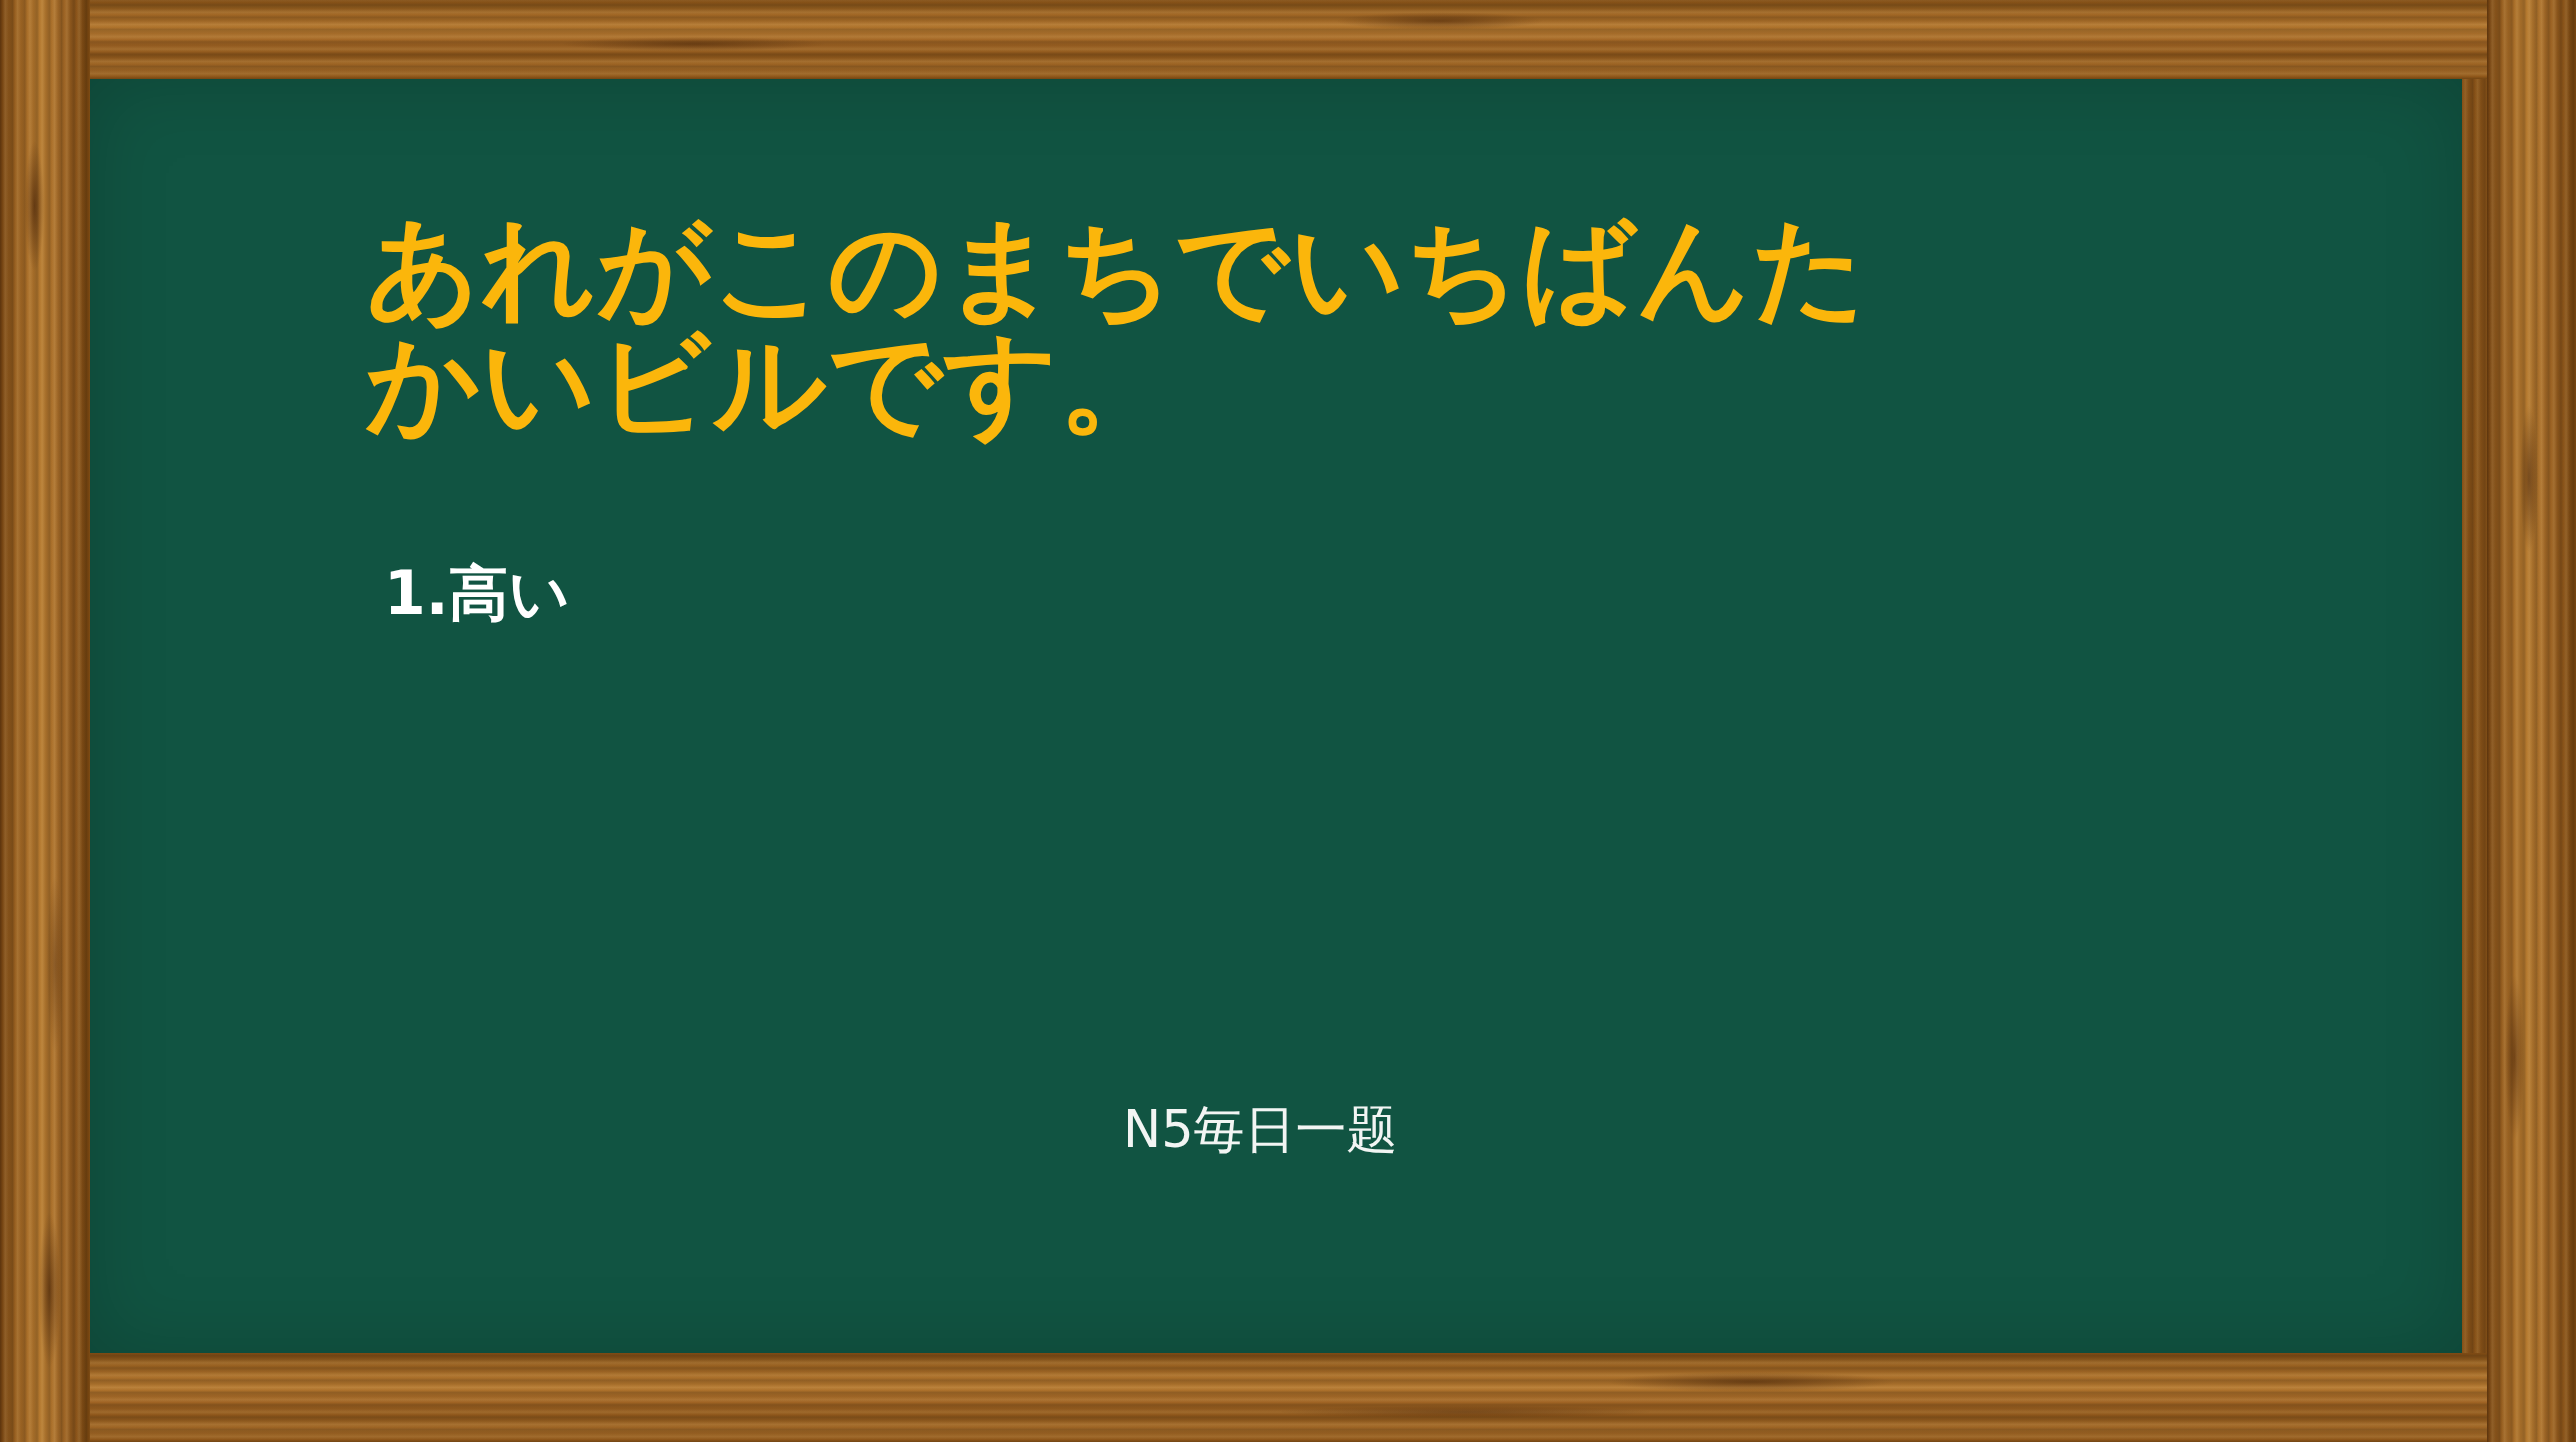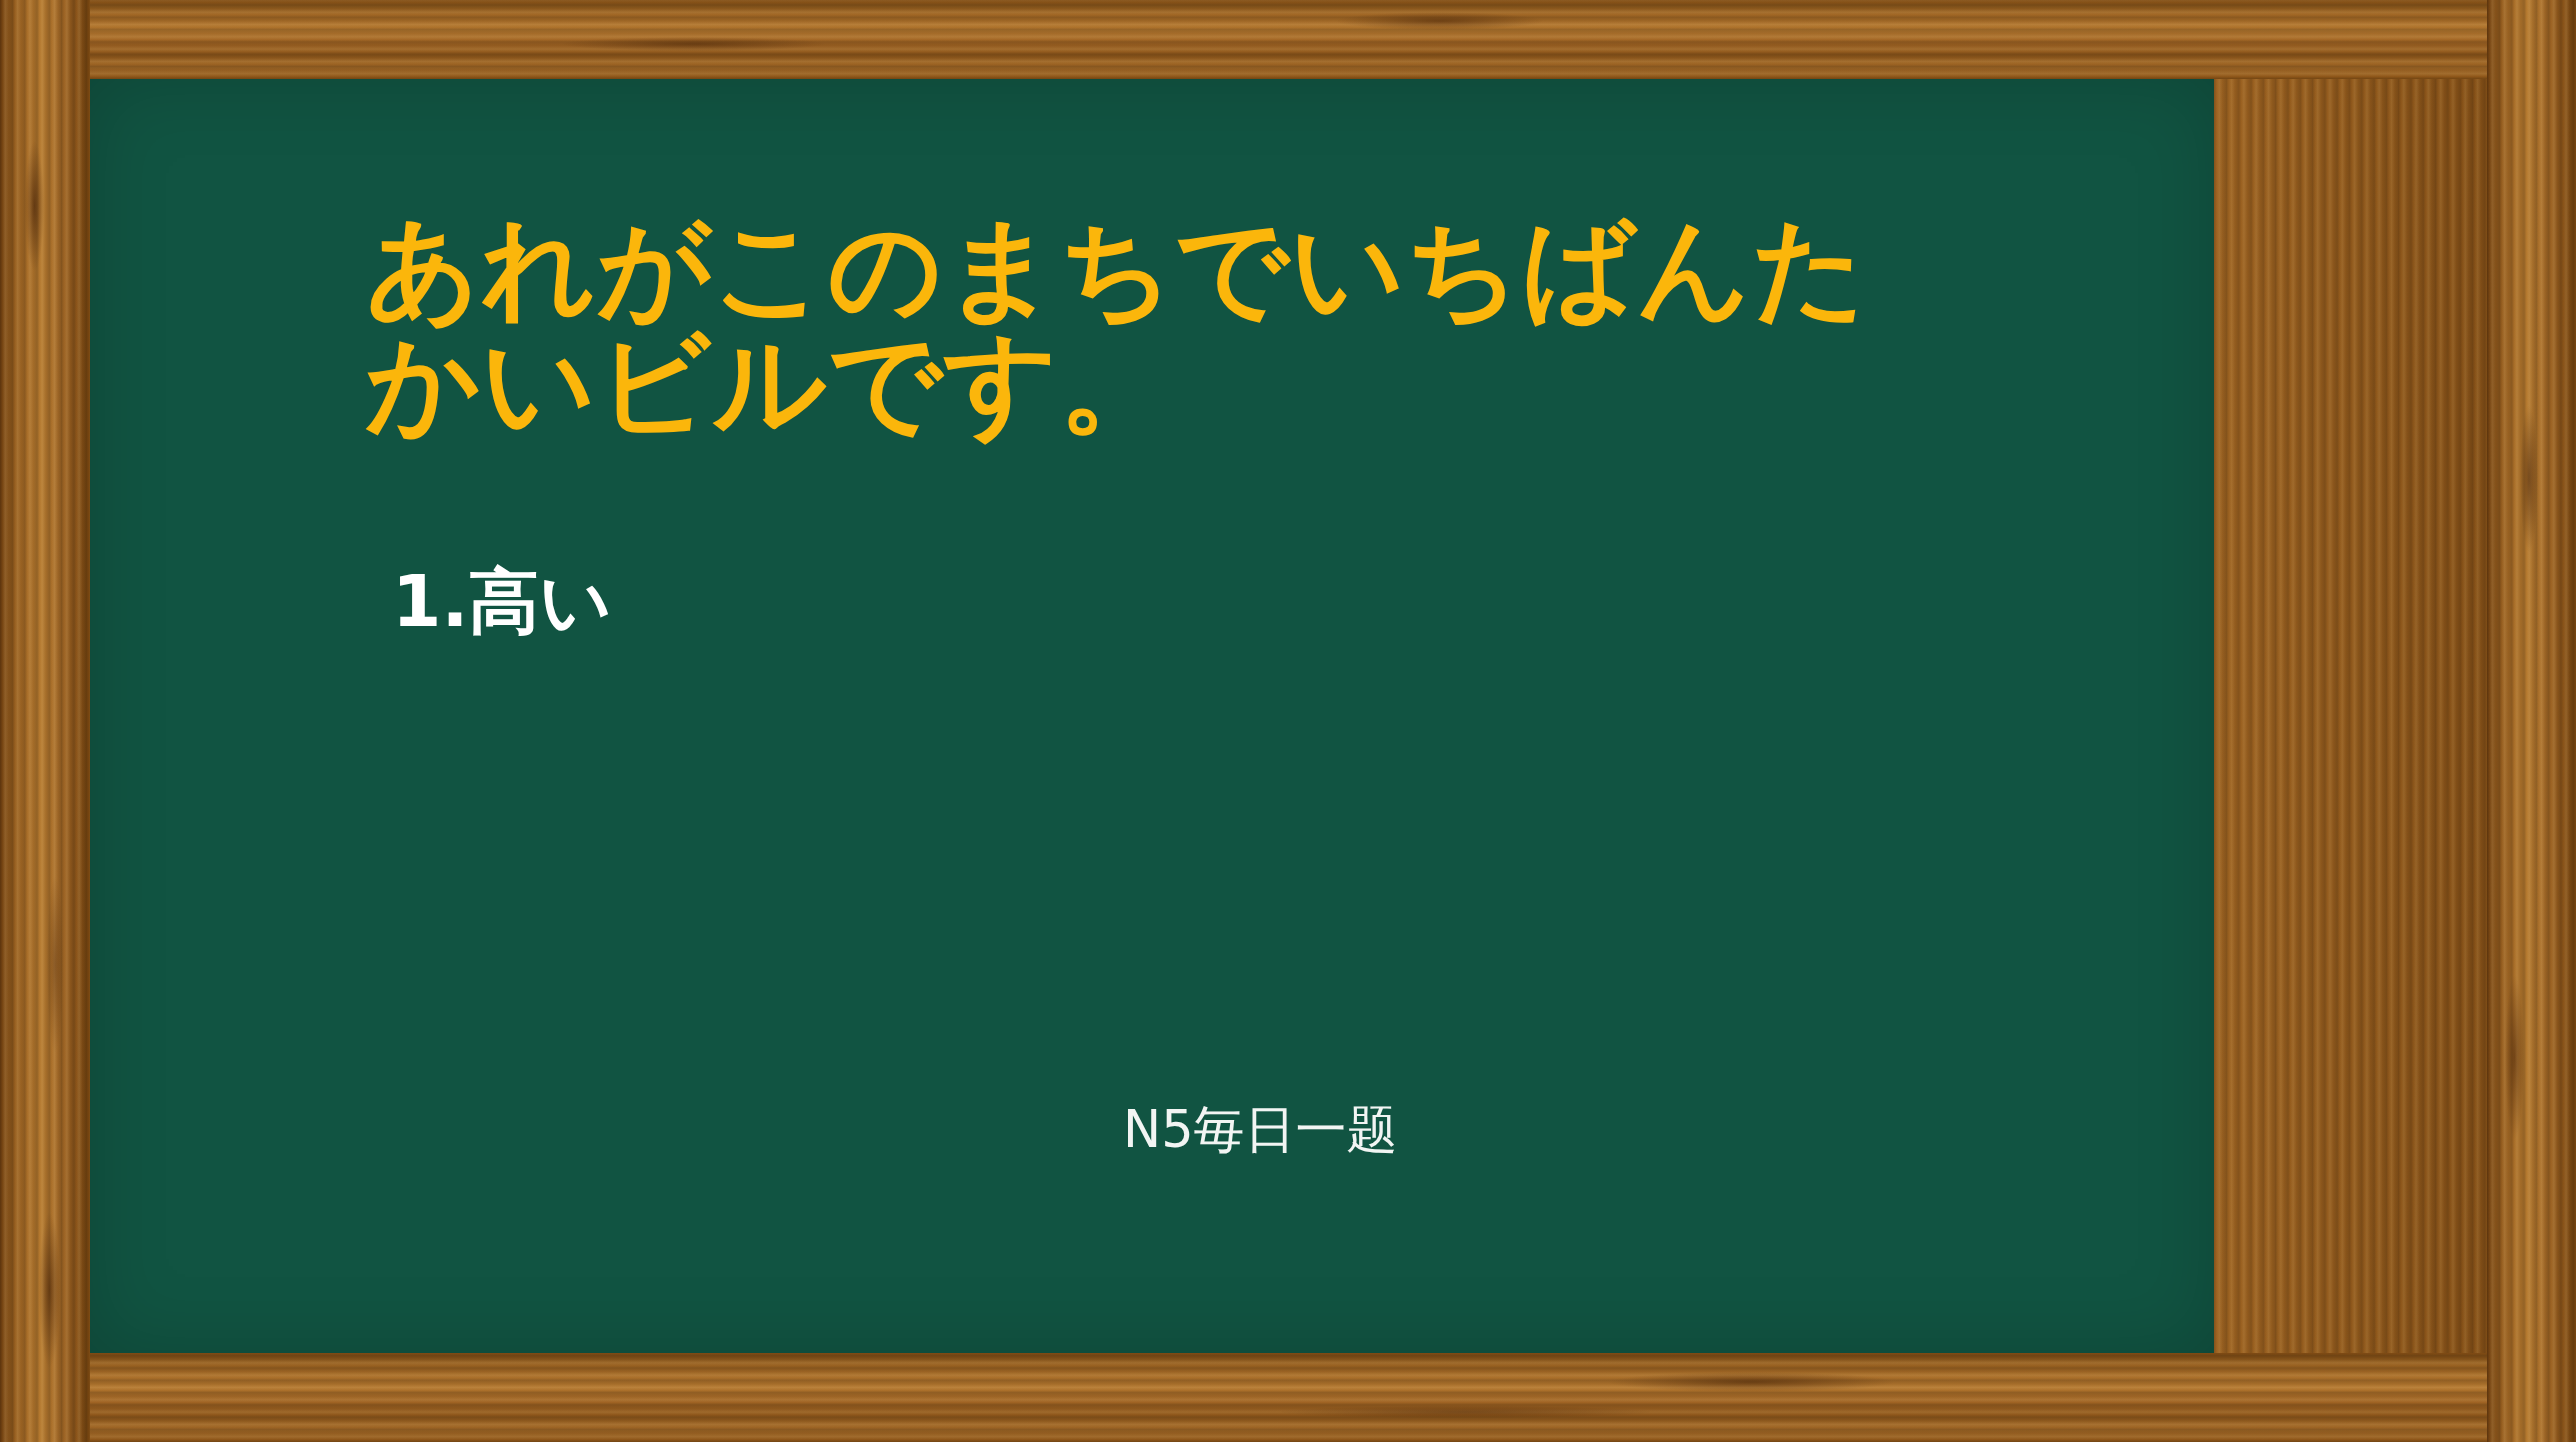--- a/index.html
+++ b/index.html
@@ -101,21 +101,21 @@
     position: absolute;
     border-radius: 50%;
     pointer-events: none;
   }
 
   
   #board {
     position: absolute;
     left: 90px;
     top: 79px;
-    width: 2124px;
+    width: 2372px;
     height: 1274px;
     background: #115442;
     box-shadow: inset 0 0 79px rgba(0,0,0,0.18);
   }
 
   
   #question {
     position: absolute;
     left: 276px;
     top: 132px;
@@ -126,25 +126,25 @@
     line-height: 115px;
     letter-spacing: 0.9px;
     white-space: pre-wrap;
   }
 
   #options {
     position: absolute;
     left: 290px;
     top: 474px;
     list-style: none;
-    margin: 12px;
+    margin: 4px;
     padding: 0;
     color: #ffffff;
     font-weight: 700;
-    font-size: 71px;
+    font-size: 60px;
     line-height: 73px;
   }
   #options li {
     white-space: nowrap;
     margin: 0;
     padding: 0 0 8px 0;
   }
 
   #footer {
     position: absolute;

